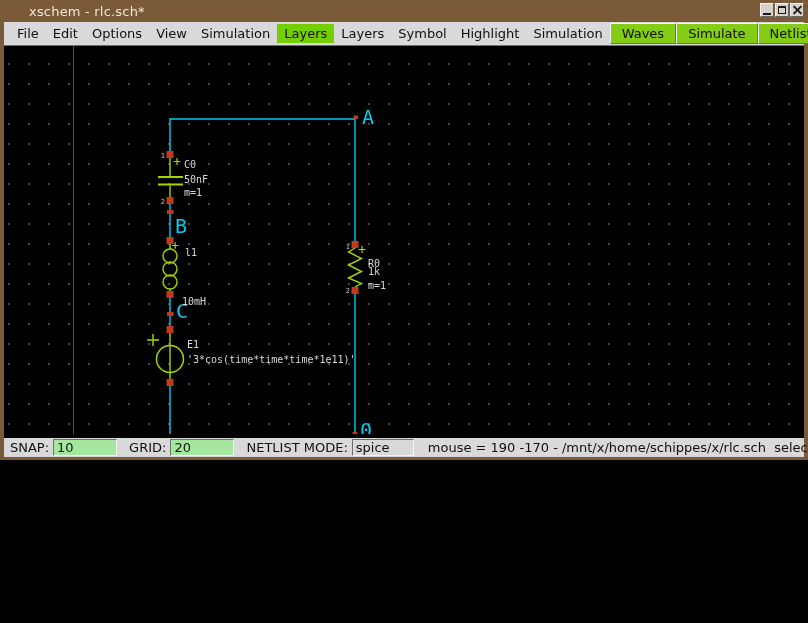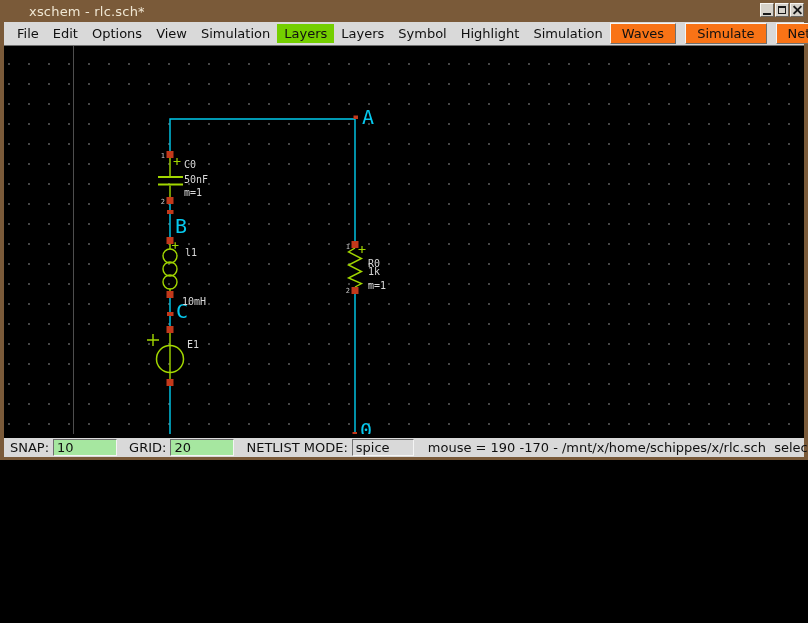--- a/index.html
+++ b/index.html
@@ -42,21 +42,21 @@
     display:flex; align-items:center;
     font-size:13px; color:#101010;
     padding:0 4px 0 6px; box-sizing:border-box;
     border-bottom:1px solid #6f6f6f;
   }
   .menu-item { padding:2px 7px; white-space:nowrap; }
   .menu-item.active { background:#74cf00; }
   .mb-spacer { flex:1; }
   .tb-btn {
     font-family:"DejaVu Sans", sans-serif; font-size:13px; color:#101010;
-    background:#f97316; height:21px; padding:0 11px; margin-right:9px;
+    background:#84cc16; height:21px; padding:0 11px; 
     border:1px solid; border-color:#f5f5f5 #6f6f6f #6f6f6f #f5f5f5;
     cursor:default;
   }
   .mb-sep { width:1px; height:21px; background:#8a8a8a; margin-right:4px; }
 
   
   .canvas {
     position:relative; flex:1 1 auto; overflow:hidden;
     background-color:#000;
     background-image:radial-gradient(circle, #464646 1px, rgba(0,0,0,0) 1.4px);
@@ -203,20 +203,21 @@
     <span class="netlabel" style="left:356px; top:374px;">0</span>
 
     <span class="stext" style="left:180px; top:113px;">C0</span>
     <span class="stext" style="left:180px; top:128px;">50nF</span>
     <span class="stext" style="left:180px; top:141px;">m=1</span>
 
     <span class="stext" style="left:181px; top:201px;">l1</span>
     <span class="stext" style="left:178px; top:221px;margin-top:29px;">10mH</span>
 
     <span class="stext" style="left:183px; top:293px;">E1</span>
+    <span class="stext" style="left:183px; top:308px;">'3*cos(time*time*time*1e11)'</span>
 
     <span class="stext" style="left:364px; top:204px;margin-top:8px;">R0</span>
     <span class="stext" style="left:364px; top:220px;">1k</span>
     <span class="stext" style="left:364px; top:234px;">m=1</span>
   </div>
 
   <div class="statusbar">
     <span class="sb-label">SNAP:</span>
     <input class="sb-input sb-green" value="10" style="">
     <span class="sb-label">GRID:</span>

